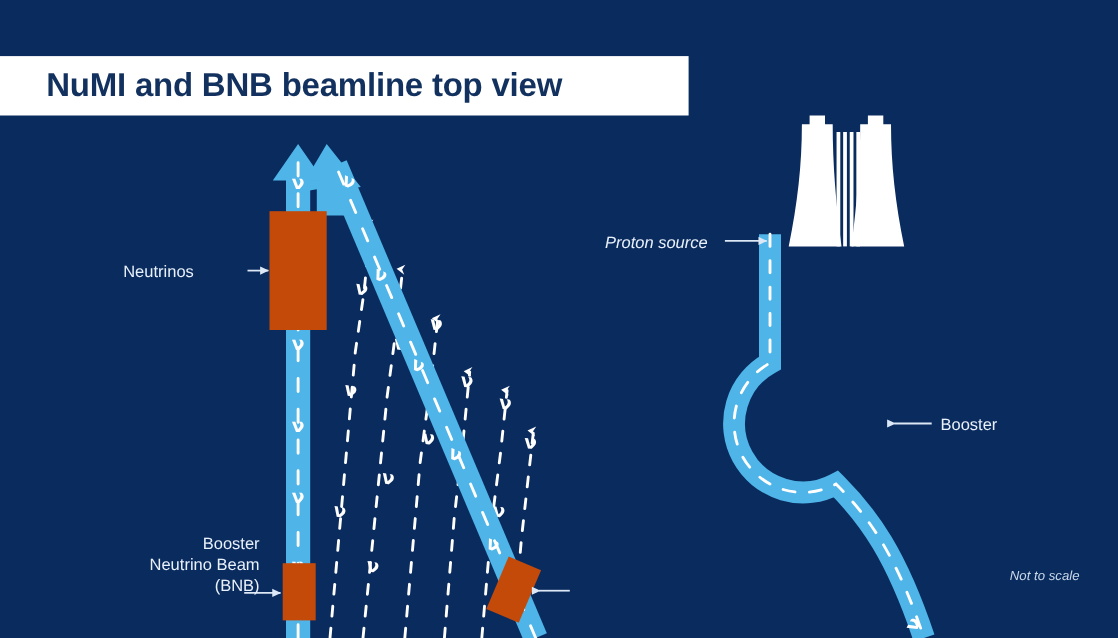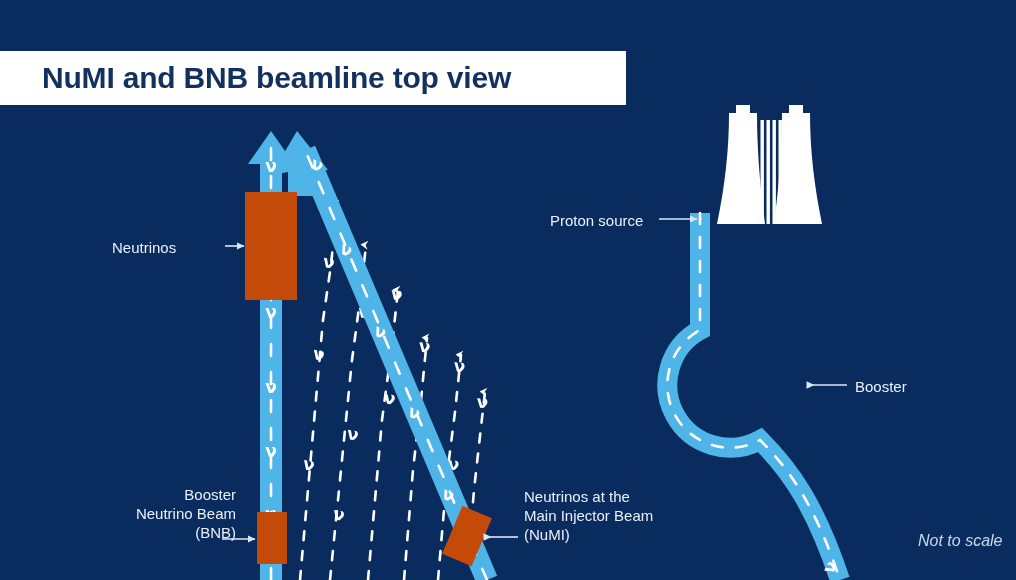--- a/index.html
+++ b/index.html
@@ -45,27 +45,27 @@
     position:absolute;
     color:#e9f1fa;
     font-size:15px;
     line-height:19px;
     font-family:"Liberation Sans", sans-serif;
     white-space:pre;
   }
   #lbl-microboone{ left:112px; top:238px; }
   #lbl-bnb{ left:64px; top:485px; width:172px; text-align:right; }
   #lbl-numi{ left:524px; top:487px; width:200px; text-align:left; }
-  #lbl-proton{ left:550px; top:211px; }
+  #lbl-proton{ left:550px; top:211px;font-style:italic; }
   #lbl-booster{ left:855px; top:377px; }
   #lbl-scale{
     position:absolute;
-    left:918px; top:532px;
+    left:918px; top:516px;
     color:#c9d8ea;
-    font-size:16px;
+    font-size:12px;
     font-style:italic;
     font-family:"Liberation Sans", sans-serif;
     white-space:nowrap;
   }
 </style>
 </head>
 <body>
 
 <div id="stage">
 
@@ -186,23 +186,20 @@
   <div class="title-banner">
     <span class="title-text">NuMI and BNB beamline top view</span>
   </div>
 
   <div class="lbl" id="lbl-microboone">Neutrinos</div>
 
   <div class="lbl" id="lbl-bnb">Booster
 Neutrino Beam
 (BNB)</div>
 
-  <div class="lbl" id="lbl-numi">Neutrinos at the
-Main Injector Beam
-(NuMI)</div>
 
   <div class="lbl" id="lbl-proton">Proton source</div>
 
   <div class="lbl" id="lbl-booster">Booster</div>
 
   <div id="lbl-scale">Not to scale</div>
 
 </div>
 
 </body></html>

